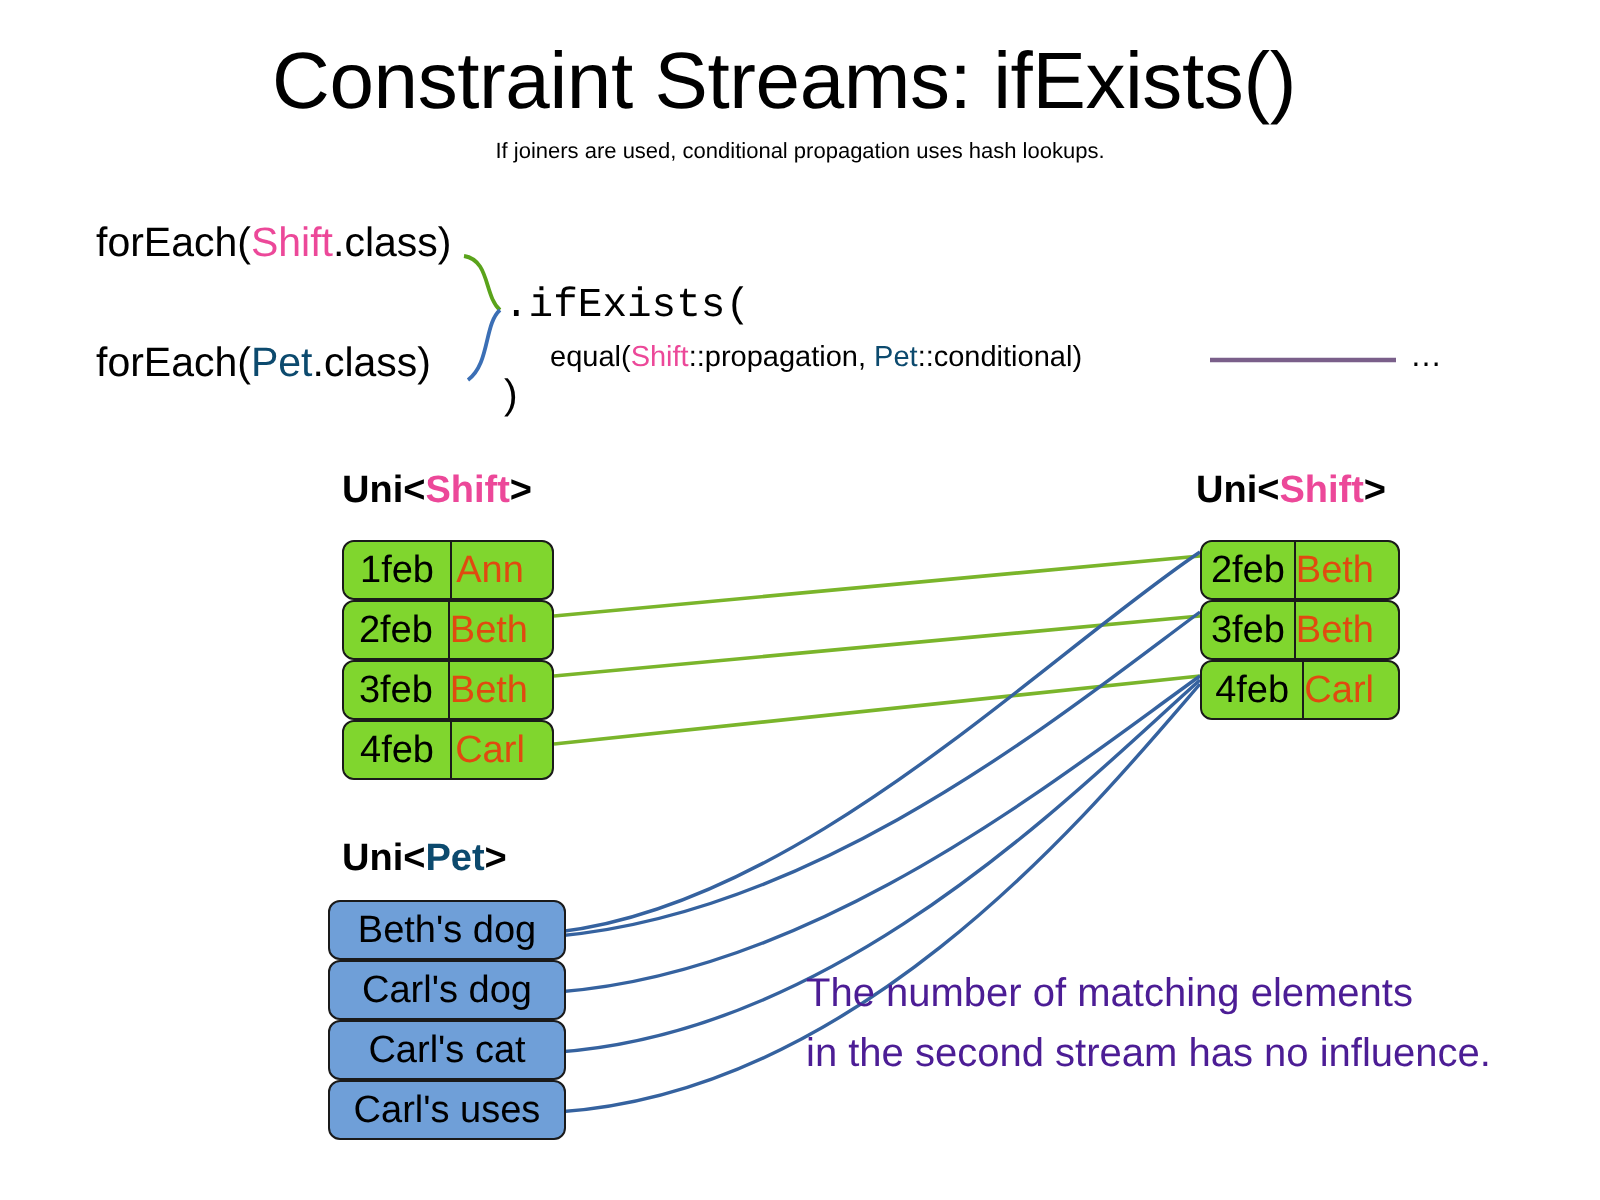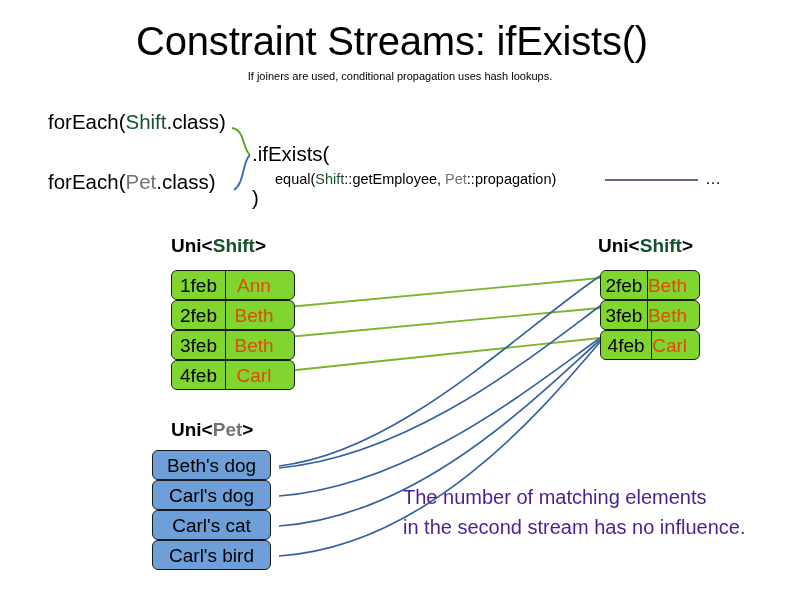--- a/index.html
+++ b/index.html
@@ -51,43 +51,43 @@
 
   
   .code-line {
     position: absolute;
     font-size: 20.5px;
     line-height: 24px;
     white-space: nowrap;
   }
   .code-foreach-shift { left: 48px; top: 110px; }
   .code-foreach-pet   { left: 48px; top: 170px; }
-  .code-ifexists      { left: 252px; top: 142px; }
+  .code-ifexists      { left: 252px; top: 142px; font-family: Liberation Mono, monospace; }
   .code-equal {
     position: absolute;
     left: 275px; top: 170px;
     font-size: 14.5px;
     line-height: 18px;
     white-space: nowrap;
   }
   .code-closeparen {
     position: absolute;
     left: 252px; top: 186px;
     font-size: 20.5px;
     line-height: 24px;
   }
   .ellipsis-tail {
     position: absolute;
     left: 705px; top: 170px;
     font-size: 16px;
     line-height: 18px;
     letter-spacing: 1.5px;
   }
-  .kw-shift { color: #14532d; }
-  .kw-pet   { color: #737373; }
+  .kw-shift { color: #ec4899; }
+  .kw-pet   { color: #0c4a6e; }
 
   
   .uni-label {
     position: absolute;
     font-size: 19px;
     line-height: 24px;
     white-space: nowrap;
     font-weight: bold;
   }
   .uni-shift-left  { left: 171px; top: 234px; }
@@ -127,23 +127,23 @@
     flex: 1;
     color: #e04a10;
     padding-right: 12px;
   }
   .cell-pet {
     flex: 1;
     color: #000000;
   }
 
   
-  .shift-left  { left: 171px; width: 124px; }
+  .shift-left  { left: 171px; width: 106px; }
   .shift-right { left: 600px; width: 100px; }
-  .pet-row     { left: 152px; width: 119px; justify-content: center; }
+  .pet-row     { left: 164px; width: 119px; justify-content: center; }
 
   
   .annotation {
     position: absolute;
     left: 403px; top: 482px;
     width: 380px;
     font-size: 20px;
     line-height: 30px;
     color: #4c1d95;
     white-space: nowrap;
@@ -175,21 +175,21 @@
 
   <div class="title">Constraint Streams: ifExists()</div>
   <div class="subtitle">If joiners are used, conditional propagation uses hash lookups.</div>
 
   <div class="code-line code-foreach-shift"><span>forEach(</span><span class="kw-shift">Shift</span><span>.class)</span></div>
 
   <div class="code-line code-foreach-pet"><span>forEach(</span><span class="kw-pet">Pet</span><span>.class)</span></div>
 
   <div class="code-line code-ifexists">.ifExists(</div>
 
-  <div class="code-equal"><span>equal(</span><span class="kw-shift">Shift</span><span>::getEmployee, </span><span class="kw-pet">Pet</span><span>::propagation)</span></div>
+  <div class="code-equal"><span>equal(</span><span class="kw-shift">Shift</span><span>::propagation, </span><span class="kw-pet">Pet</span><span>::conditional)</span></div>
 
   <div class="code-closeparen">)</div>
   <div class="ellipsis-tail">…</div>
 
   <div class="uni-label uni-shift-left"><span>Uni&lt;</span><span class="kw-shift">Shift</span><span>&gt;</span></div>
 
   <div class="fact green shift-left" style="top:270px">
     <div class="cell cell-date">1feb</div>
     <div class="cell cell-name">Ann</div>
   </div>
@@ -226,21 +226,21 @@
   <div class="fact blue pet-row" style="top:450px">
     <div class="cell cell-pet">Beth's dog</div>
   </div>
   <div class="fact blue pet-row" style="top:480px">
     <div class="cell cell-pet">Carl's dog</div>
   </div>
   <div class="fact blue pet-row" style="top:510px">
     <div class="cell cell-pet">Carl's cat</div>
   </div>
   <div class="fact blue pet-row" style="top:540px">
-    <div class="cell cell-pet">Carl's bird</div>
+    <div class="cell cell-pet">Carl's uses</div>
   </div>
 
   <div class="annotation">
     <div>The number of matching elements</div>
     <div>in the second stream has no influence.</div>
   </div>
 
 </div>
 
 </body></html>

